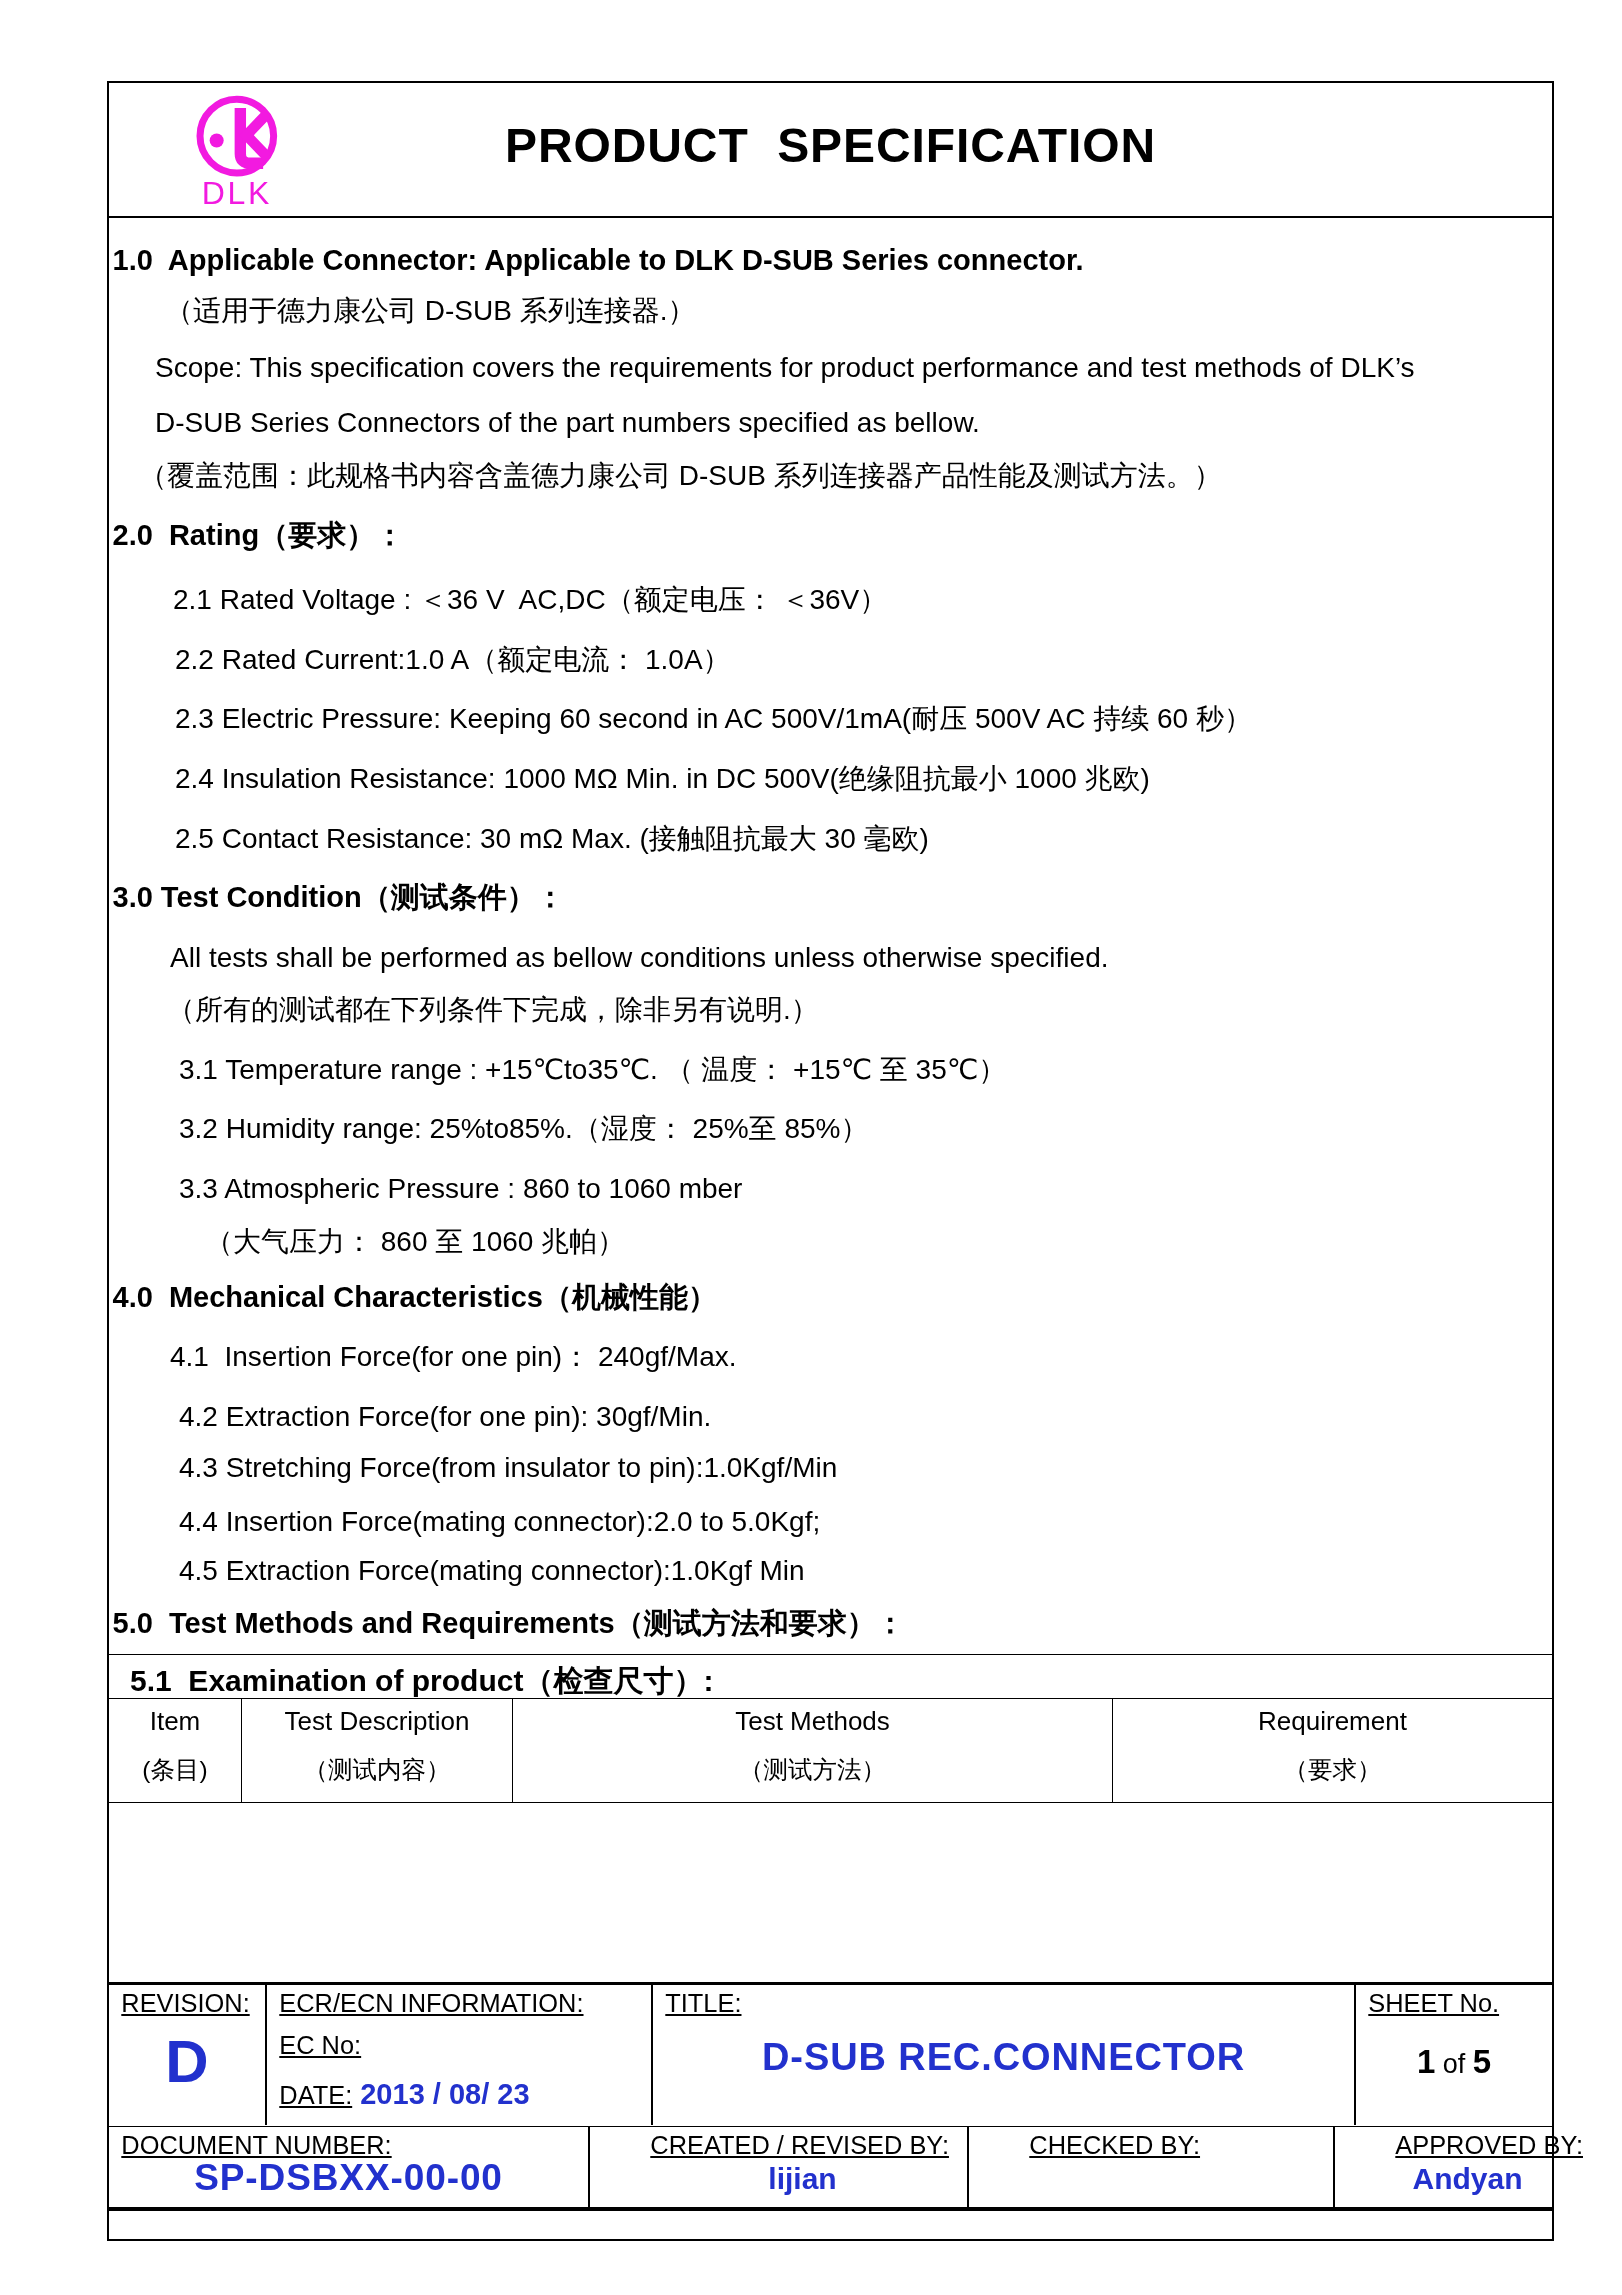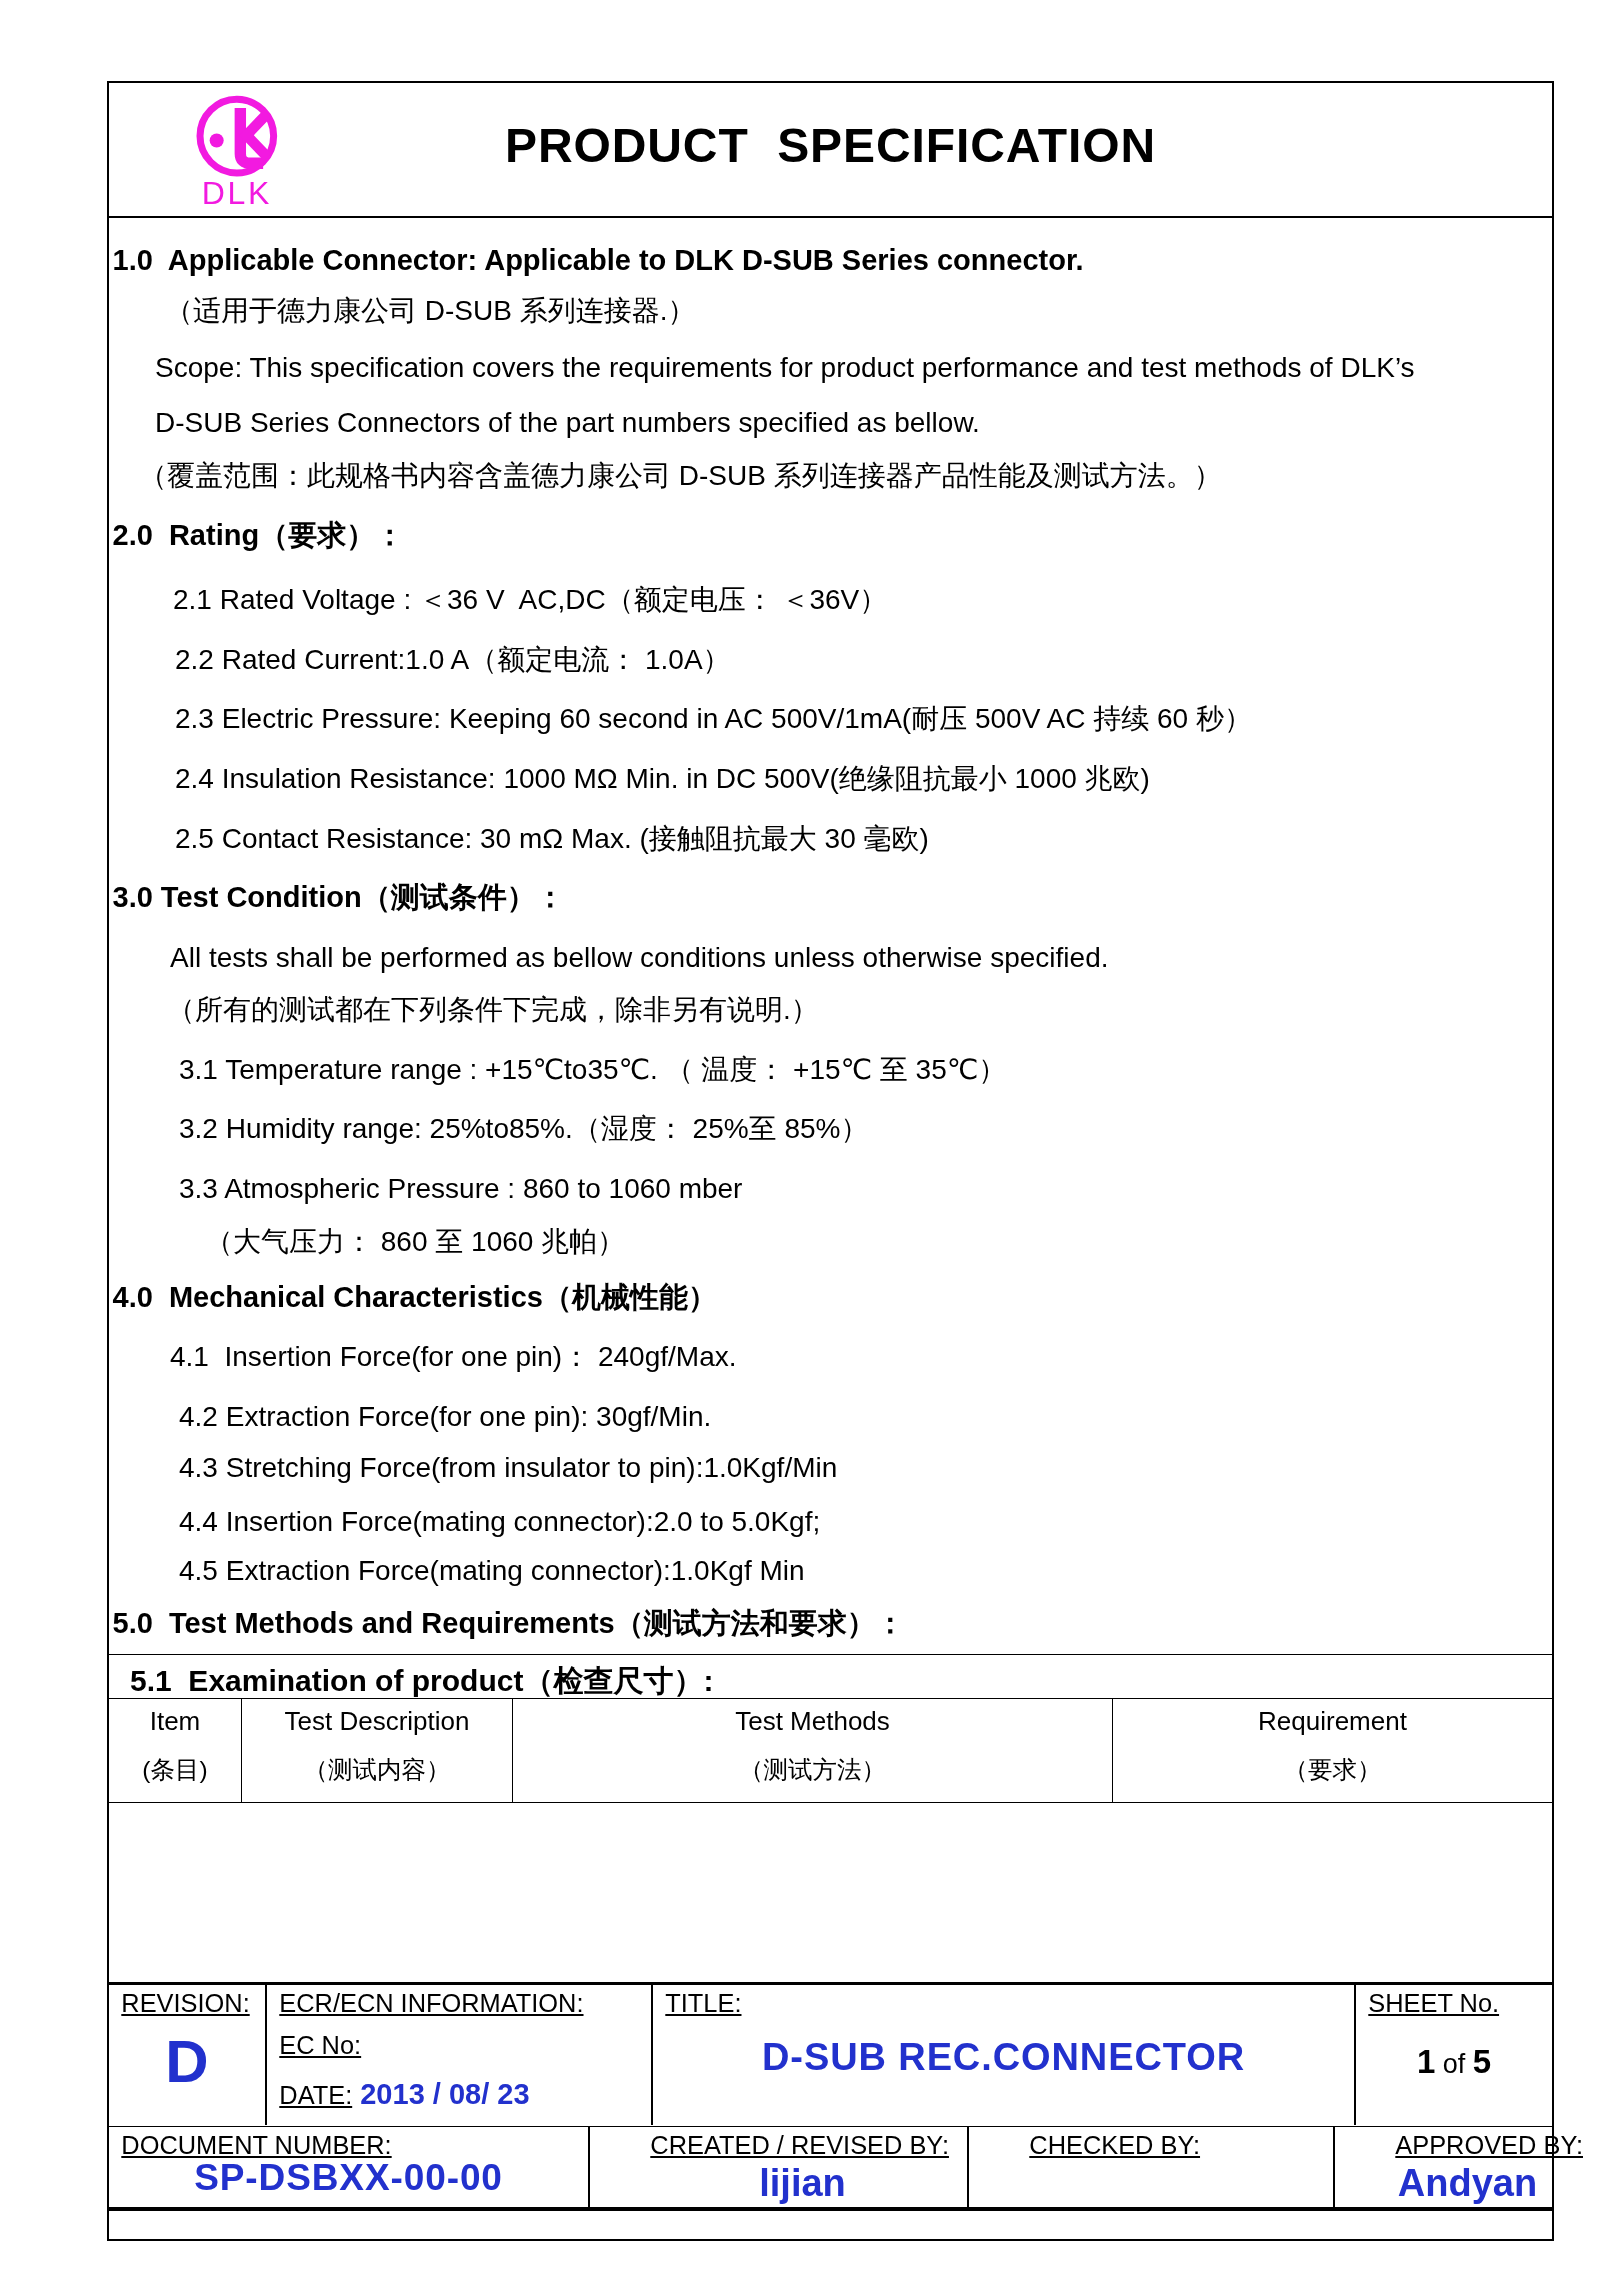--- a/index.html
+++ b/index.html
@@ -47,21 +47,21 @@
   .w-doc{width:481px;}.w-crt{width:331px;padding-left:43px;}.w-chk{width:318px;}.w-app{flex:1;}
   .rev-val{position:absolute;left:0;right:0;top:42px;text-align:center;font-size:60px;font-weight:bold;color:#2231cd;}
   .ec-no{position:absolute;left:12.3px;top:46px;font-size:25.4px;text-decoration:underline;}
   .date-row{position:absolute;left:12.3px;top:93px;font-size:25.4px;white-space:pre;}
   .date-row .lbl{text-decoration:underline;}
   .date-row .val{color:#2231cd;font-weight:bold;font-size:29px;}
   .title-val{position:absolute;left:0;right:0;top:51px;text-align:center;font-size:38px;font-weight:bold;color:#2231cd;letter-spacing:0.9px;}
   .sheet-val{position:absolute;left:0;right:0;top:58px;text-align:center;font-size:27px;}
   .sheet-val .n{font-weight:bold;font-size:33px;}
   .doc-val{position:absolute;left:0;right:0;top:30px;text-align:center;font-size:37px;font-weight:bold;color:#2231cd;letter-spacing:0.9px;}
-  .name-val{position:absolute;left:0;right:0;top:35px;text-align:center;font-size:38px;font-weight:bold;color:#2231cd;}
+  .name-val{position:absolute;left:0;right:0;top:35px;text-align:center;font-size:30px;font-weight:bold;color:#2231cd;}
 </style>
 </head>
 <body>
 
 <div class="frame">
 
   <div class="hdr">
     <div class="logo">
       <svg width="149" height="128" viewBox="0 0 170 146">
         <circle cx="50" cy="56" r="42" fill="none" stroke="#f21ae0" stroke-width="8"></circle>

